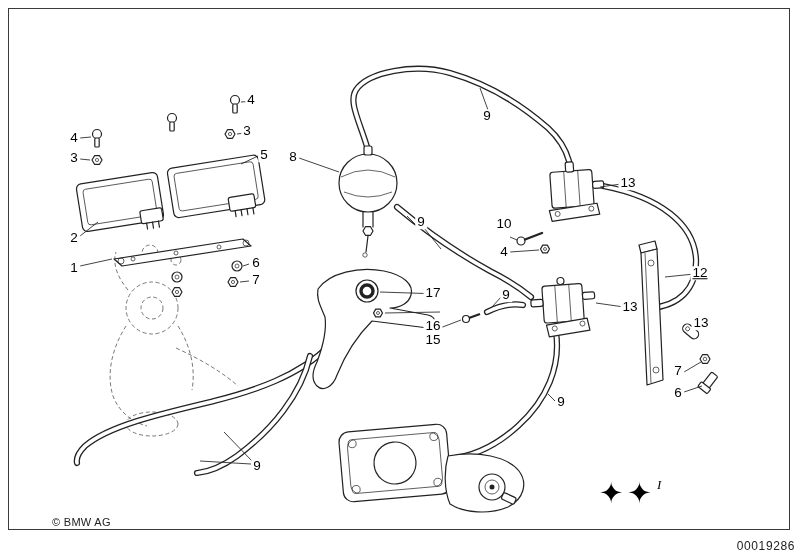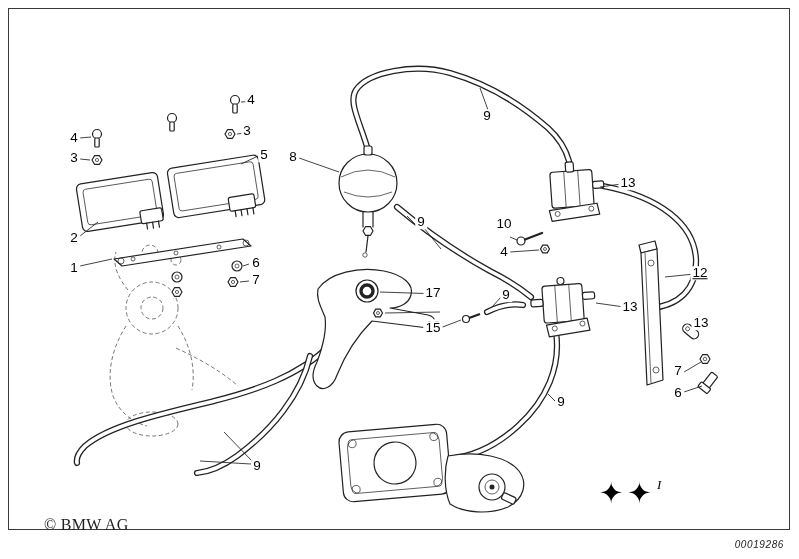--- a/index.html
+++ b/index.html
@@ -5,24 +5,24 @@
   html,body{margin:0;padding:0;background:#ffffff;}
   .stage{
     position:relative;width:799px;height:559px;background:#fff;
     font-family:"Liberation Sans",sans-serif;overflow:hidden;color:#111;
   }
   .frame{
     position:absolute;left:8px;top:8px;width:782px;height:522px;
     border:1.2px solid #3a3a3a;box-sizing:border-box;
   }
   .copyright{
-    position:absolute;left:44px;top:516px;font-size:16px;color:#222;letter-spacing:.3px;font-family:Liberation Serif, serif;
+    position:absolute;left:52px;top:516px;font-size:11px;color:#222;letter-spacing:.3px;
   }
   .doc-number{
-    position:absolute;right:15px;top:539px;font-size:10px;color:#222;letter-spacing:.6px;font-style:italic;
+    position:absolute;right:4px;top:539px;font-size:12px;color:#222;letter-spacing:.6px;
   }
   .callout-layer{position:absolute;left:0;top:0;width:100%;height:100%;}
   .callout{
     position:absolute;transform:translate(-50%,-50%);
     font-size:13.5px;line-height:1;color:#000;background:#fff;padding:0 2px;
   }
   .stars{
     position:absolute;left:599px;top:479px;font-size:29px;color:#000;
     letter-spacing:4px;line-height:1;
   }
@@ -260,21 +260,21 @@
       <div class="callout" style="left: 628px; top: 183px;">13</div>
       <div class="callout" style="left: 504px; top: 224px;">10</div>
       <div class="callout" style="left: 504px; top: 252px;">4</div>
       <div class="callout" style="left: 421px; top: 222px;">9</div>
       <div class="callout" style="left: 700px; top: 273px; text-decoration: underline;">12</div>
       <div class="callout" style="left: 506px; top: 295px;">9</div>
       <div class="callout" style="left: 630px; top: 307px;">13</div>
       <div class="callout" style="left: 701px; top: 323px;">13</div>
       <div class="callout" style="left: 433px; top: 293px;">17</div>
       <div class="callout" style="left: 433px; top: 326px;">16</div>
-      <div class="callout" style="left: 433px; top: 328px;">15</div>
+      <div class="callout" style="left: 433px; top: 340px;">15</div>
       <div class="callout" style="left: 678px; top: 371px;">7</div>
       <div class="callout" style="left: 678px; top: 393px;">6</div>
       <div class="callout" style="left: 561px; top: 402px;">9</div>
       <div class="callout" style="left: 257px; top: 466px;">9</div>
     </div>
 
   <div class="stars">✦✦</div>
   <div class="tick-mark">I</div>
 
   <div class="copyright">© BMW AG</div>

